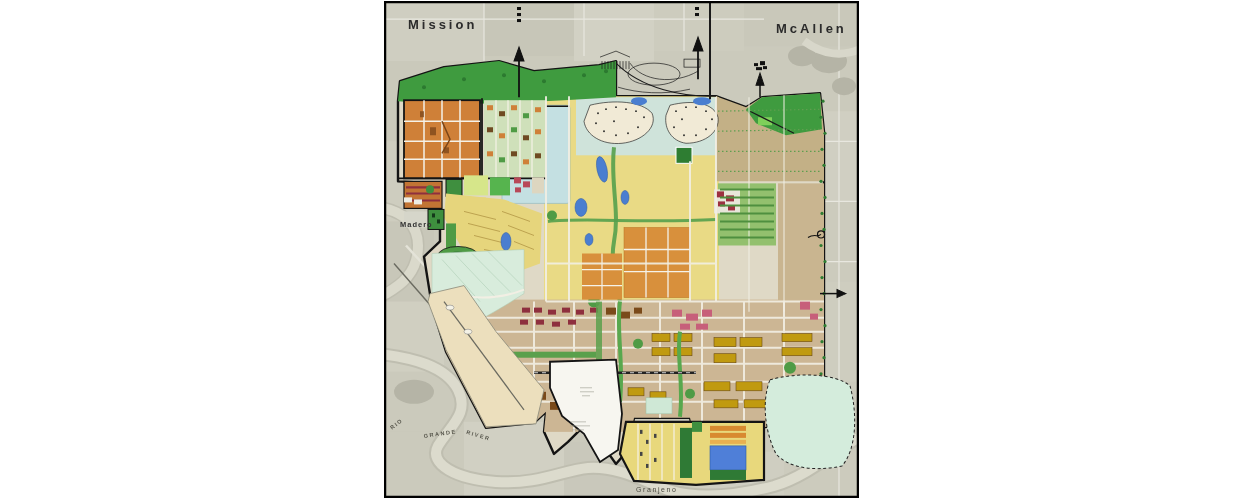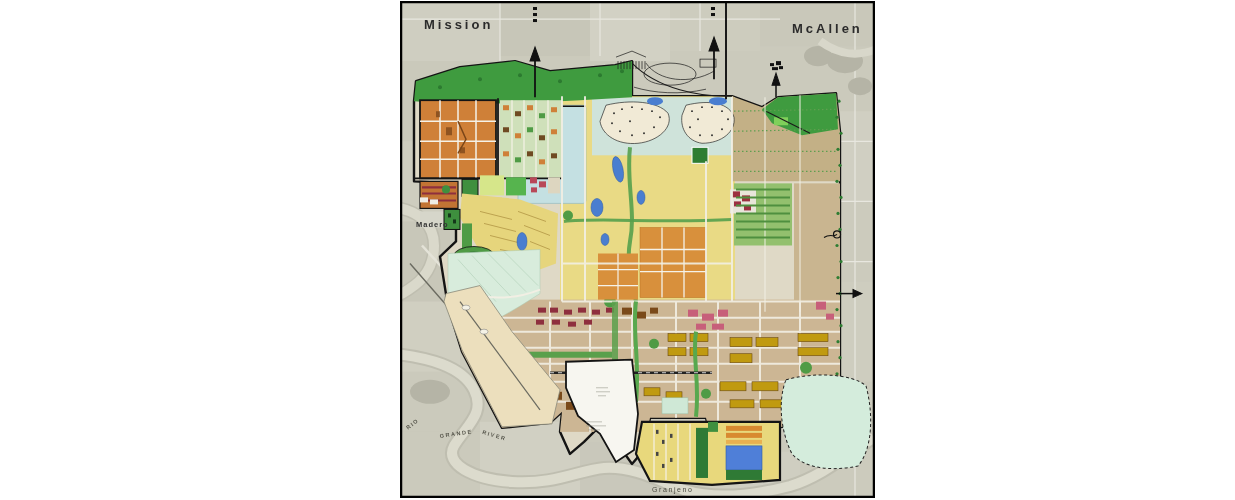--- a/index.html
+++ b/index.html
@@ -1,18 +1,18 @@
 <!DOCTYPE html>
 <html><head>
 <meta charset="utf-8">
 <style>
   html,body{margin:0;padding:0;background:#ffffff;}
   .page{position:relative;width:1235px;height:500px;background:#ffffff;overflow:hidden;
         font-family:"Liberation Sans", sans-serif;}
-  .map-figure{position:absolute;left:400px;top:1px;width:475px;height:497px;}
+  .map-figure{position:absolute;left:384px;top:1px;width:475px;height:497px;}
   .map-figure svg{display:block;width:100%;height:100%;}
   text{font-family:"Liberation Sans", sans-serif;}
   .city-label{font-size:13px;font-weight:bold;fill:#2b2b2b;letter-spacing:3px;}
   .town-label{font-size:7.5px;font-weight:bold;fill:#333;letter-spacing:1px;}
   .town-label-sm{font-size:7px;fill:#4a4a40;letter-spacing:1.6px;}
   .river-label{font-size:5.5px;fill:#55544a;letter-spacing:1.6px;font-weight:bold;}
 </style>
 </head>
 <body>
 

